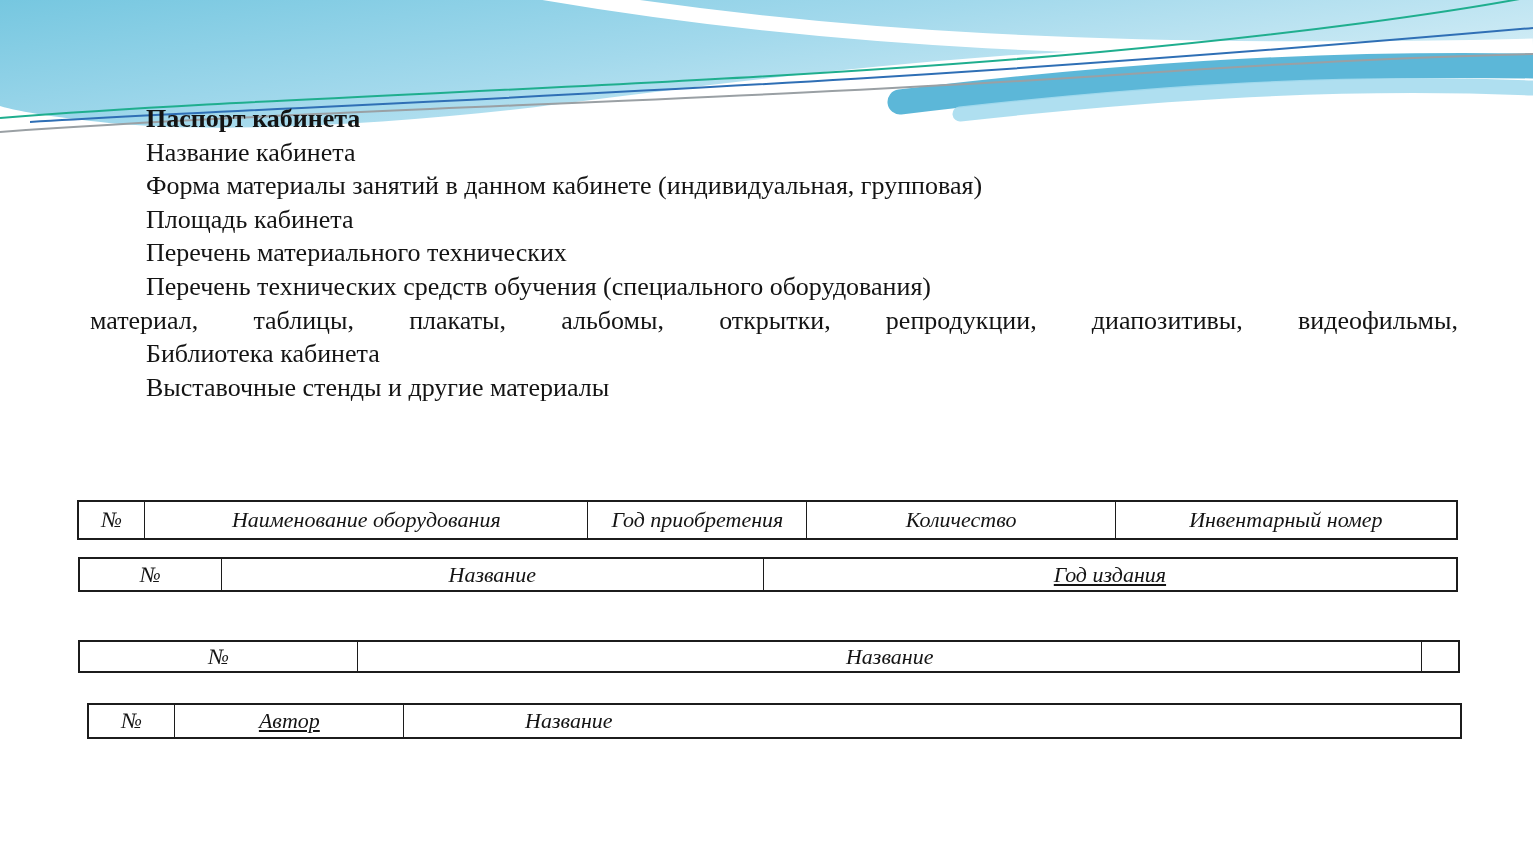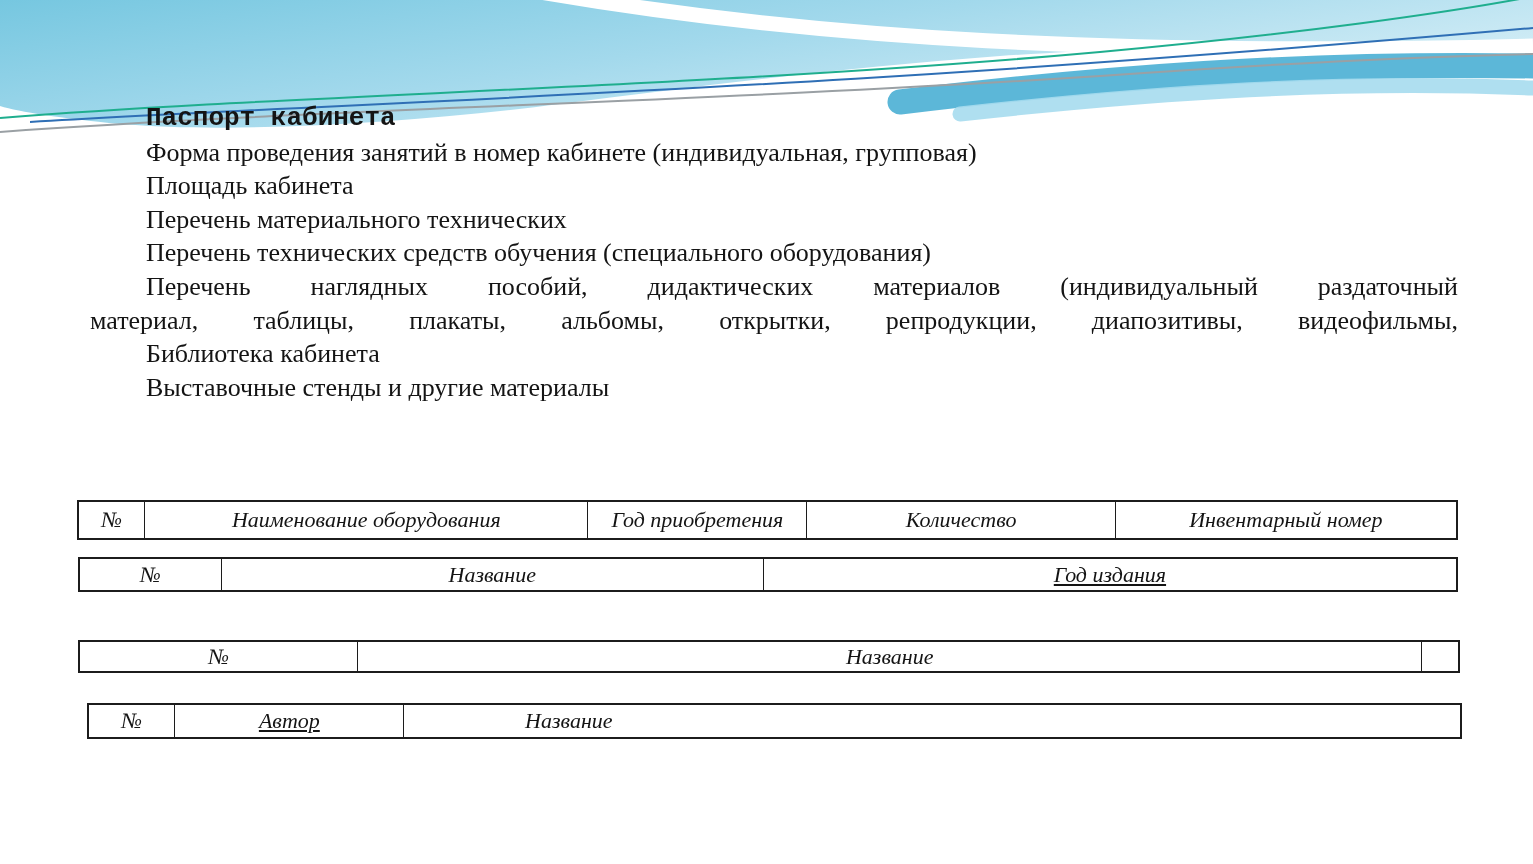--- a/index.html
+++ b/index.html
@@ -14,21 +14,21 @@
 
   
   .deco { position:absolute; top:0; left:0; width:1533px; height:190px; pointer-events:none; }
 
   
   .body-text {
     position:absolute; left:90px; top:102px; width:1368px;
     font-size:26px; line-height:33.6px; color:var(--text-color,#141414);
   }
   .body-text p { margin:0; }
-  .doc-title { font-weight:bold;font-family:Liberation Mono, monospace; }
+  .doc-title { font-weight:bold; }
   .indent { text-indent:56px; }
   .justified { text-align:justify; text-align-last:justify; }
 
   
   .htable {
     position:absolute;
     display:flex; flex-direction:row; align-items:stretch;
     border:2px solid var(--border-color,#1c1c1c);
     box-sizing:border-box;
     background:#ffffff;
@@ -84,25 +84,25 @@
     <path fill="none" stroke-width="25" stroke-linecap="round" opacity="0.95" d="M900,102 C1100,78 1300,62 1533,66" stroke="#53b3d6"></path>
     <path fill="none" stroke-width="15" stroke-linecap="round" opacity="0.9" d="M960,114 C1160,92 1340,80 1533,88" stroke="#a6dcee"></path>
     <path fill="none" stroke-width="2" d="M0,118 C300,94 700,88 1100,52 C1300,34 1450,12 1525,-2" stroke="#1fae8e"></path>
     <path fill="none" stroke-width="2" d="M30,122 C400,100 800,92 1533,28" stroke="#2f6fb5"></path>
     <path fill="none" stroke-width="2" d="M0,132 C300,110 700,102 1100,76 C1300,62 1440,56 1533,54" stroke="#9aa0a4"></path>
   </svg>
 
   <div class="body-text">
     <p class="doc-title indent">Паспорт кабинета</p>
     <div>
-        <p class="indent ">Форма проведения занятий в номер кабинете (индивидуальная, групповая)</p>
+        <p class="indent ">Название кабинета</p>
+        <p class="indent ">Форма материалы занятий в данном кабинете (индивидуальная, групповая)</p>
         <p class="indent ">Площадь кабинета</p>
         <p class="indent ">Перечень материального технических</p>
         <p class="indent ">Перечень технических средств обучения (специального оборудования)</p>
-        <p class="indent justified">Перечень наглядных пособий, дидактических материалов (индивидуальный раздаточный</p>
         <p class="justified">материал, таблицы, плакаты, альбомы, открытки, репродукции, диапозитивы, видеофильмы,</p>
         <p class="indent ">Библиотека кабинета</p>
         <p class="indent ">Выставочные стенды и другие материалы</p>
       </div>
   </div>
 
   <div class="htable t-eq">
       <div class="hcell">№</div>
       <div class="hcell">Наименование оборудования</div>
       <div class="hcell">Год приобретения</div>

